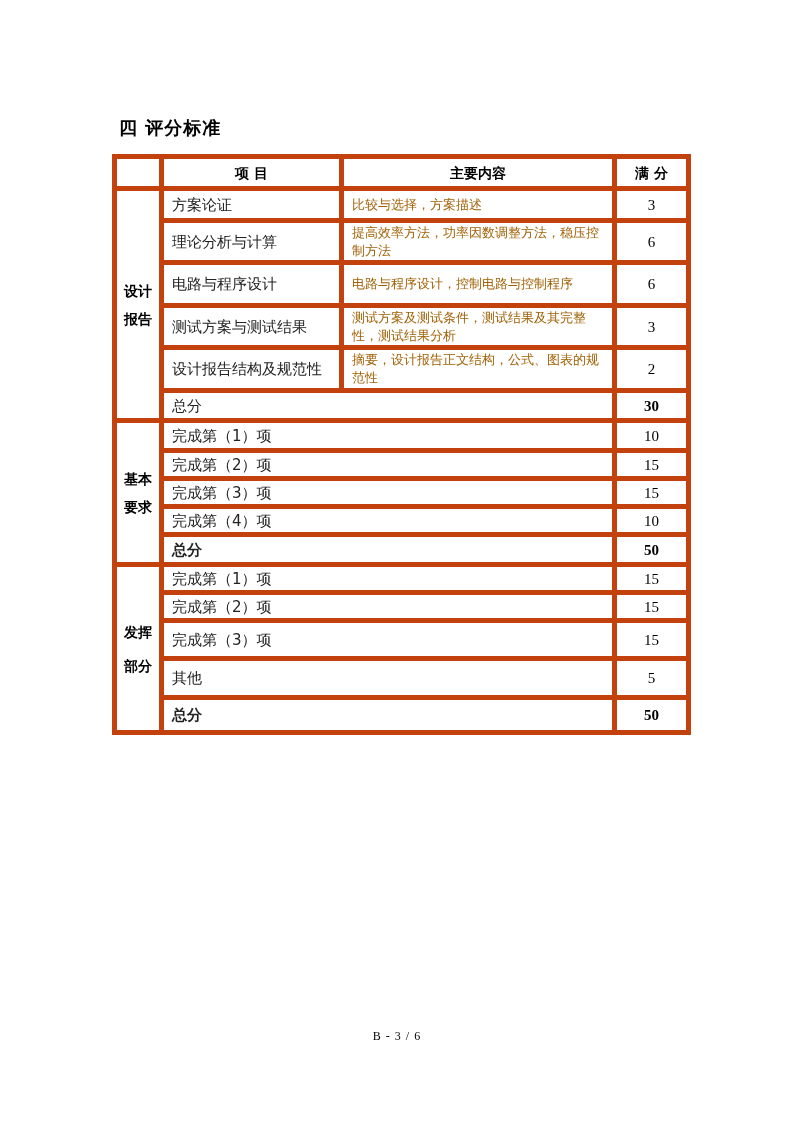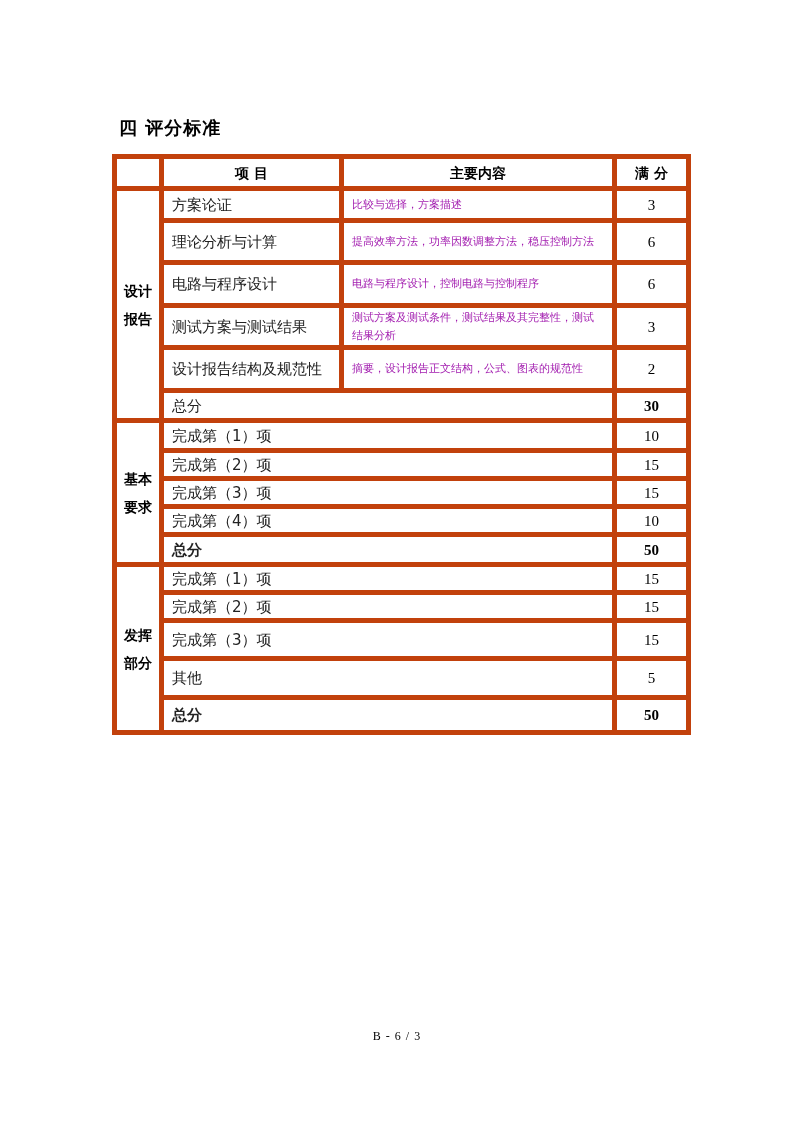--- a/index.html
+++ b/index.html
@@ -3,21 +3,21 @@
 <meta charset="utf-8">
 <style>
   html, body { margin: 0; padding: 0; background: #ffffff; }
   body { width: 794px; height: 1123px; position: relative; font-family: "Liberation Serif", "DejaVu Serif", serif; color: #000; }
   .page-title { position: absolute; left: 119px; top: 104px; font-family: "DejaVu Sans", sans-serif; font-weight: bold; font-size: 18px; letter-spacing: 1px; margin-top: 12px; }
   table.score { position: absolute; left: 112px; top: 154px; width: 574px; border-collapse: collapse; table-layout: fixed; font-size: 14px; }
   table.score td, table.score th { border: 5px solid #c2410c; padding: 0 8px; vertical-align: middle; line-height: 18px; }
   table.score th { font-family: "DejaVu Sans", sans-serif; font-weight: bold; font-size: 14px; text-align: center; }
   .cat { text-align: center; font-family: "DejaVu Sans", sans-serif; font-weight: bold; font-size: 14px; padding: 12px 2px !important; line-height: 28px !important; }
   .item { font-family: "DejaVu Sans", sans-serif; font-size: 15px; color: #222; }
-  .content { font-family: "DejaVu Sans", sans-serif; font-size: 11px; color: #a21caf; }
+  .content { font-family: "DejaVu Sans", sans-serif; font-size: 13px; color: #a16207; }
   .score-cell { text-align: center; font-size: 15px; }
   .bold { font-weight: bold; font-family: "DejaVu Sans", sans-serif; }
   .bold-num { font-weight: bold; font-family: "Liberation Serif", serif; font-size: 15px; }
   .footer { position: absolute; left: 0; width: 794px; top: 1029px; text-align: center; font-family: "Liberation Serif", serif; font-size: 12px; letter-spacing: 1px; }
 </style>
 </head>
 <body>
 
 <div class="page-title">四 评分标准</div>
 
@@ -83,21 +83,21 @@
   <tr style="height:28px">
     <td class="item" colspan="2">完成第（4）项</td>
     <td class="score-cell">10</td>
   </tr>
   <tr style="height:30px">
     <td class="item bold" colspan="2">总分</td>
     <td class="score-cell bold-num">50</td>
   </tr>
 
   <tr style="height:28px">
-    <td class="cat" rowspan="5"><span style="display:inline-block;width:30px;word-break:break-all;line-height:28px">发挥部分</span></td>
+    <td class="cat" rowspan="5"><span style="display:inline-block;width:30px;word-break:break-all;line-height:34px">发挥部分</span></td>
     <td class="item" colspan="2">完成第（1）项</td>
     <td class="score-cell">15</td>
   </tr>
   <tr style="height:28px">
     <td class="item" colspan="2">完成第（2）项</td>
     <td class="score-cell">15</td>
   </tr>
   <tr style="height:38px">
     <td class="item" colspan="2">完成第（3）项</td>
     <td class="score-cell">15</td>
@@ -106,13 +106,13 @@
     <td class="item" colspan="2">其他</td>
     <td class="score-cell">5</td>
   </tr>
   <tr style="height:35px">
     <td class="item bold" colspan="2">总分</td>
     <td class="score-cell bold-num">50</td>
   </tr>
 </tbody>
   </table>
 
-<div class="footer">B - 6 / 3</div>
+<div class="footer">B - 3 / 6</div>
 
 </body></html>

